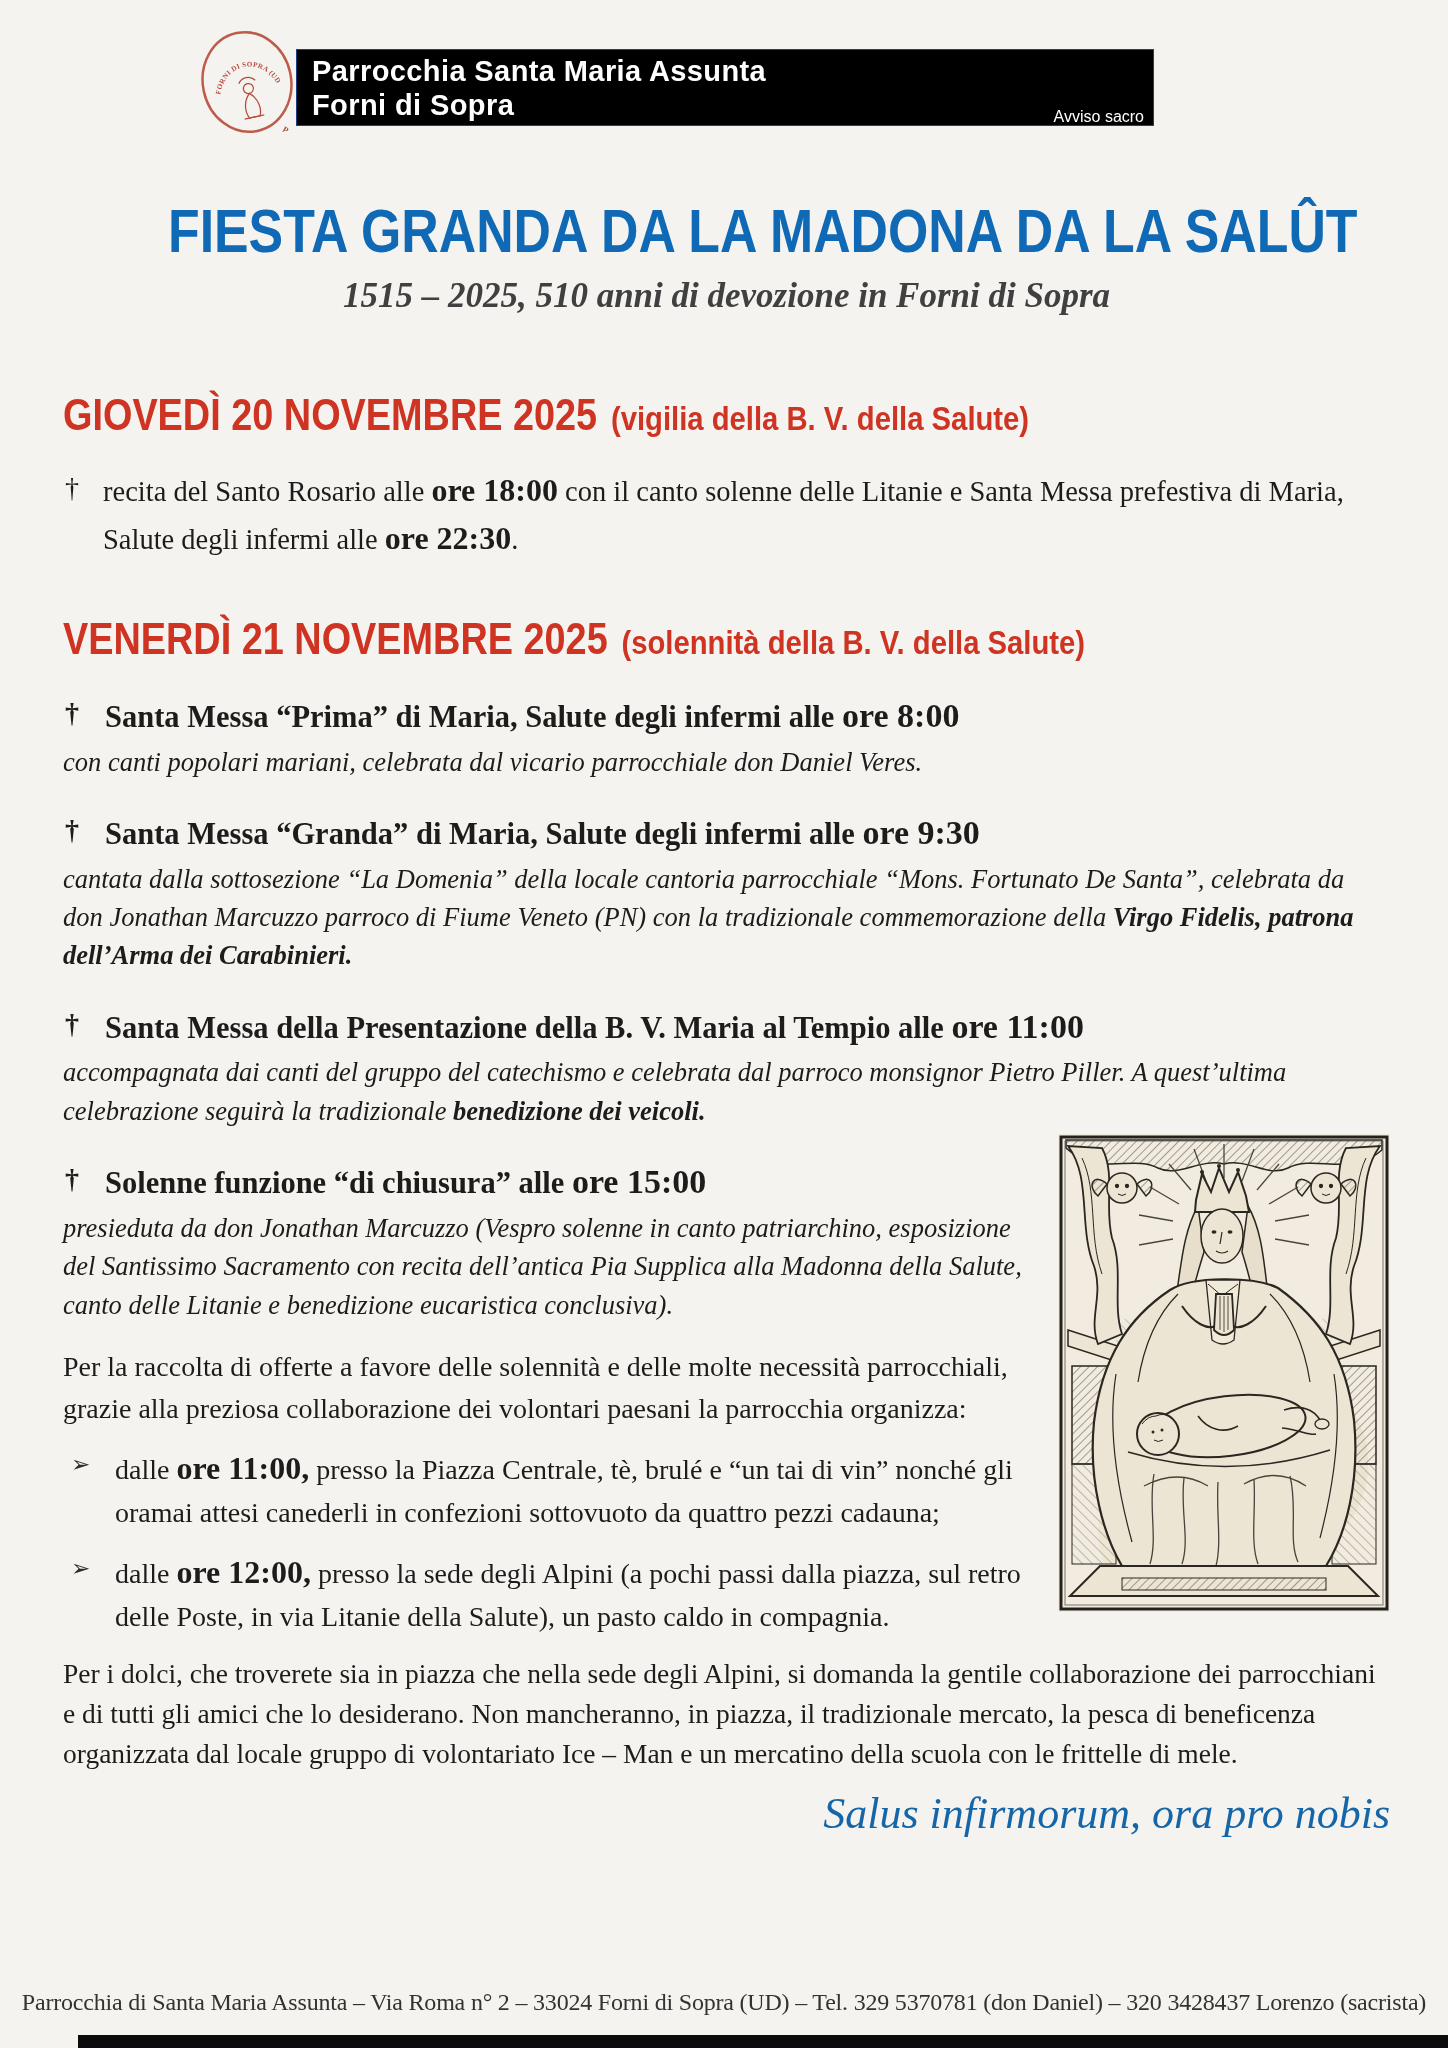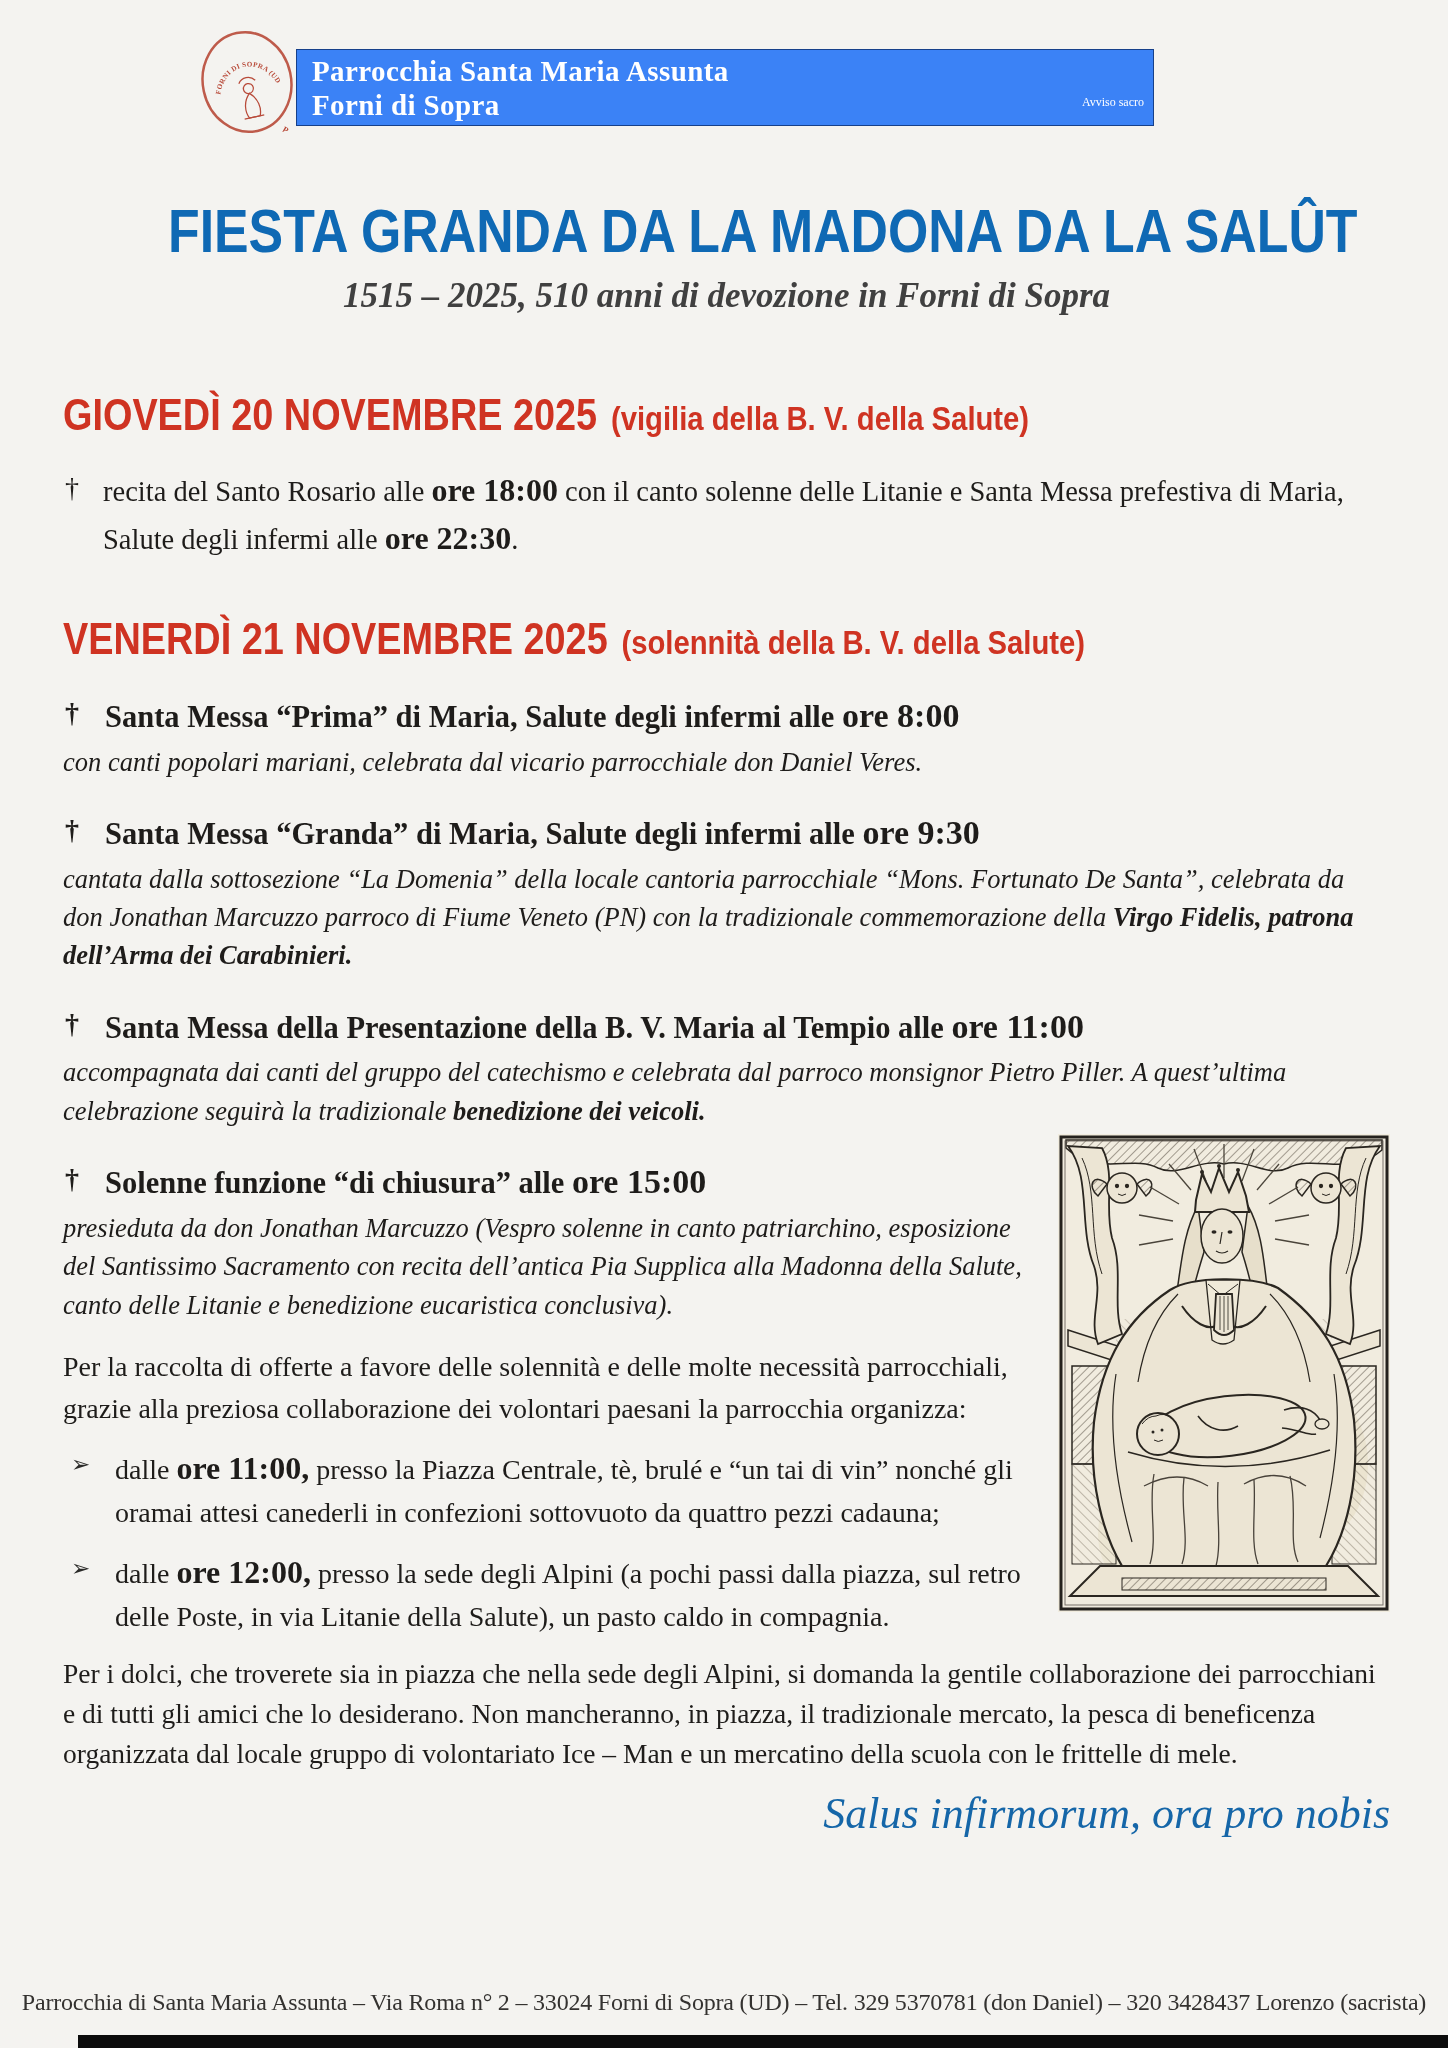--- a/index.html
+++ b/index.html
@@ -5,25 +5,25 @@
   html,body { margin:0; padding:0; background:#e9e8e5; }
   .page {
     position:relative; width:1448px; height:2048px; margin:0 auto;
     background:#f4f3f0; overflow:hidden; color:#1e1c1a;
     font-family:"Liberation Serif", serif;
   }
   
   .header { position:absolute; left:0; top:0; width:1448px; height:150px; }
   .stamp { position:absolute; left:197px; top:26px; width:100px; height:112px; transform:rotate(-12deg); }
   .stamp text { fill:#b84a39; font-family:"Liberation Serif", serif; font-weight:bold; }
-  .banner { position:absolute; left:296px; top:49px; width:858px; height:77px; background:#3b82f6;
-            color:#ffffff; font-family:Liberation Serif, serif; box-shadow:0 0 0 1px #16408a inset; }
+  .banner { position:absolute; left:296px; top:49px; width:858px; height:77px; background:#000000;
+            color:#ffffff; font-family:Liberation Sans, sans-serif; box-shadow:0 0 0 1px #16408a inset; }
   .banner-l1 { position:absolute; left:16px; top:6px;  font-size:29px; font-weight:bold; letter-spacing:.4px; }
   .banner-l2 { position:absolute; left:16px; top:40px; font-size:29px; font-weight:bold; letter-spacing:.4px; }
-  .banner-notice { position:absolute; right:10px; bottom:16px; font-size:12px; font-weight:normal; }
+  .banner-notice { position:absolute; right:10px; bottom:0; font-size:16px; font-weight:normal; }
   
   .content { position:absolute; left:63px; top:150px; width:1327px; }
   .title-row { text-align:center; margin-top:46px; white-space:nowrap; }
   .title { display:inline-block; transform:scaleX(.85); transform-origin:50% 50%;
            font-family:"Liberation Sans", sans-serif; font-weight:bold; font-size:61px;
            color:#0f69b4; }
   .subtitle-row { text-align:center; margin-top:10px; }
   .subtitle { font-size:35px; font-weight:bold; font-style:italic; color:#404040; }
   .day-heading { margin-top:74px; white-space:nowrap; }
   .day-heading.second { margin-top:52px; }

